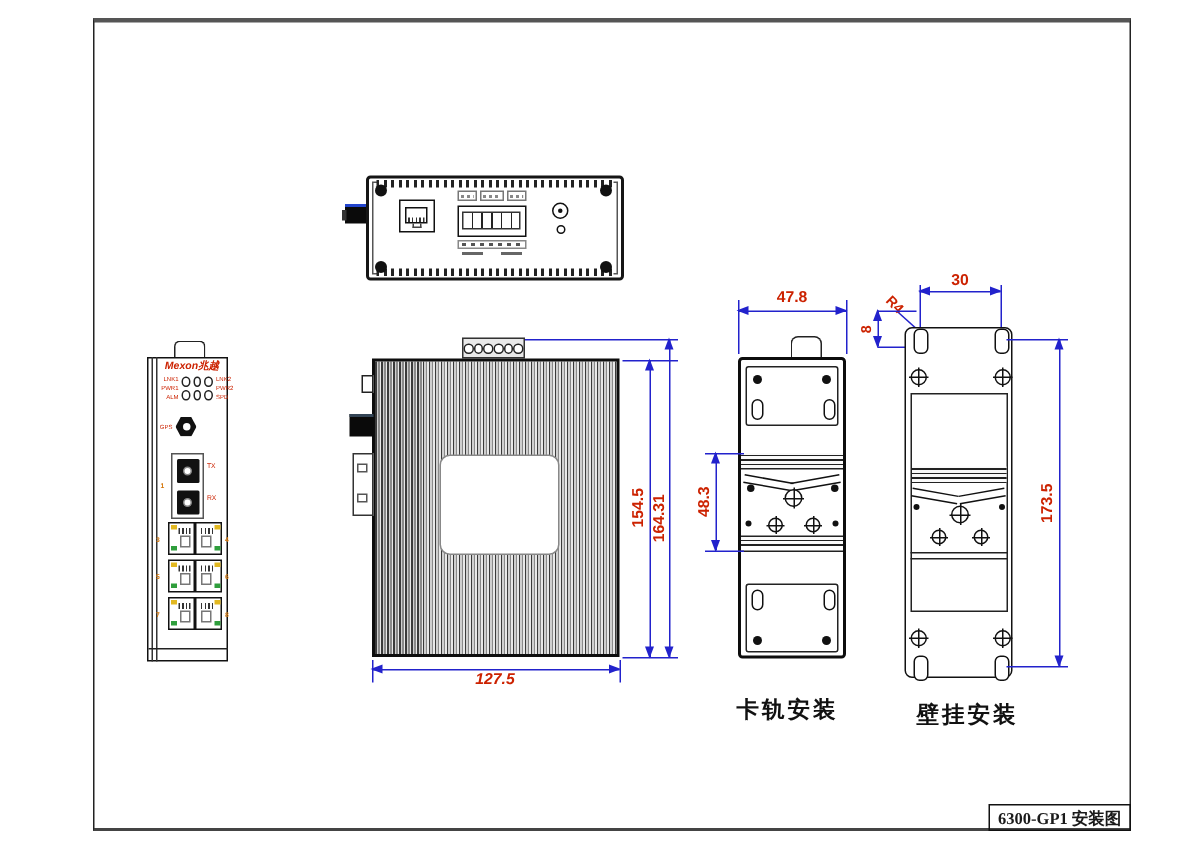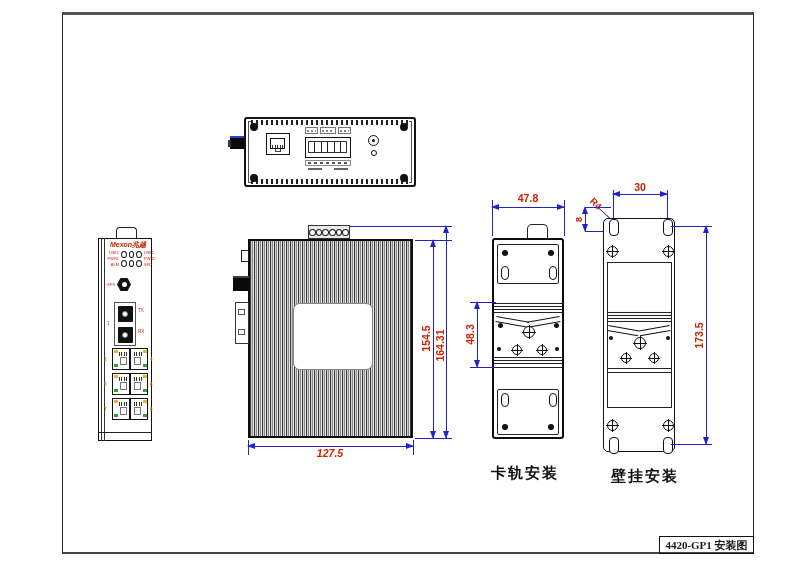--- a/index.html
+++ b/index.html
@@ -273,16 +273,16 @@
     <div class="screwx" style="left:31.5px;top:237.5px;width:9px;height:9px;"></div>
     <div class="screwx" style="left:87.5px;top:237.5px;width:9px;height:9px;"></div>
     <div class="ext" style="left:96px;top:43.5px;width:41px;height:1px;"></div>
     <div class="ext" style="left:96px;top:261.5px;width:41px;height:1px;"></div>
     <div class="dimv" style="left:130.5px;top:44px;height:218px;"></div>
     <div class="dtxt rot" style="left:99px;top:148px;width:50px;">173.5</div>
     <div class="caption" style="left:32px;top:285px;width:76px;">壁挂安装</div>
   </div>
 
   <div class="abs" style="left:659px;top:536px;width:95px;height:18px;border:1.5px solid #111;display:flex;align-items:center;justify-content:center;">
-    <span style="font-family:'Liberation Serif',serif;font-weight:bold;font-size:11px;white-space:nowrap;">4420-GP1 安装图</span>
+    <span style="font-family:'Liberation Serif',serif;font-weight:bold;font-size:11px;white-space:nowrap;">6300-GP1 安装图</span>
   </div>
 
 </div>
 
 </body></html>

